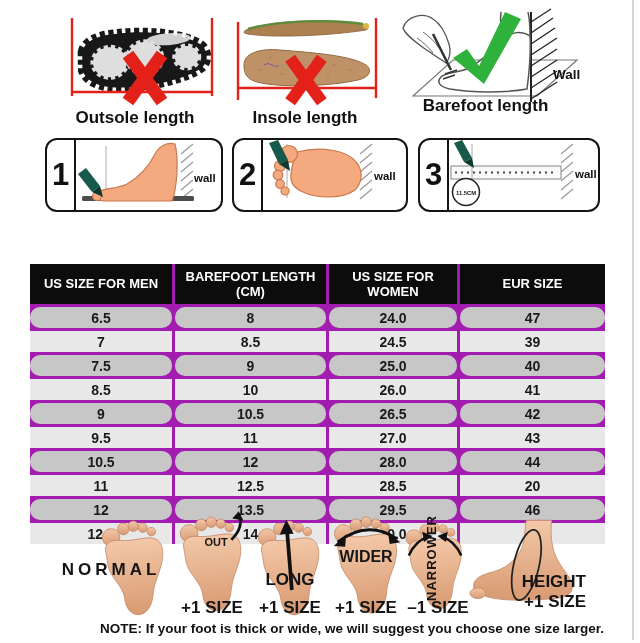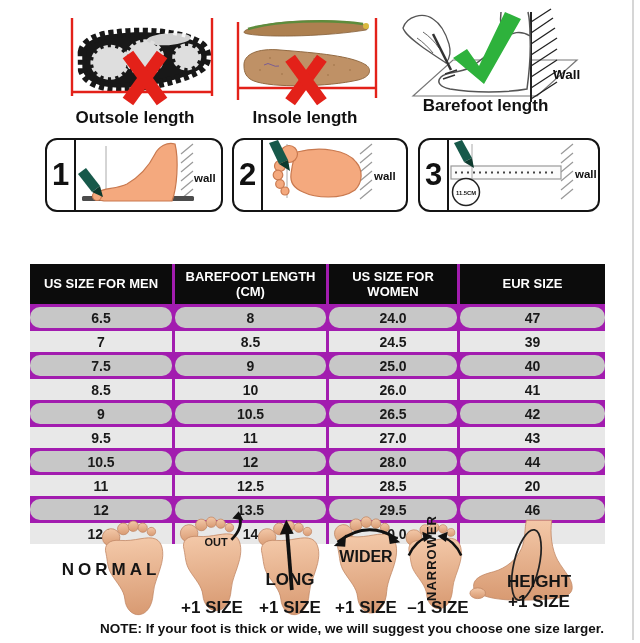--- a/index.html
+++ b/index.html
@@ -355,21 +355,21 @@
     <polygon points="42,23 54,18 52,30" fill="#111"></polygon>
   </svg>
   <div class="abs fit-label" style="left:387px;top:550px;width:90px;height:16px;font-size:13px;letter-spacing:1px;transform:rotate(-90deg)">NARROWER</div>
   <div class="abs fit-label" style="left:398px;top:598px;width:80px;font-size:17px">–1 SIZE</div>
 
   <svg class="abs" style="left:468px;top:516px" width="112" height="98" viewBox="0 0 115 100">
     <path d="M6,74 C4,64 14,60 26,57 C40,53 50,44 55,33 C59,24 58,12 60,4 L86,4 C84,18 86,34 92,45 C99,57 107,64 107,73 C107,82 96,84 82,85 C55,87 14,88 6,74 Z" fill="url(#skinGrad)" stroke="#c08663" stroke-width="0.8"></path>
     <ellipse cx="10" cy="79" rx="8" ry="5.5" fill="url(#skinGrad)" stroke="#c08663" stroke-width="0.8"></ellipse>
     <ellipse cx="60" cy="50" rx="13" ry="37" fill="none" stroke="#222" stroke-width="1.8" transform="rotate(13 60 50)"></ellipse>
   </svg>
-  <div class="abs fit-label" style="left:492px;top:572px;width:94px;font-size:17px;line-height:1.15;text-align:center">
+  <div class="abs fit-label" style="left:492px;top:572px;width:94px;font-size:17px;line-height:1.15;text-align:right">
     <div>HEIGHT</div>
     <div>+1 SIZE</div>
   </div>
 
   <div id="note-line">NOTE: If your foot is thick or wide, we will suggest you choose one size larger.</div>
 
   <div id="page-edge-line"></div>
 </div>
 
 </body></html>

